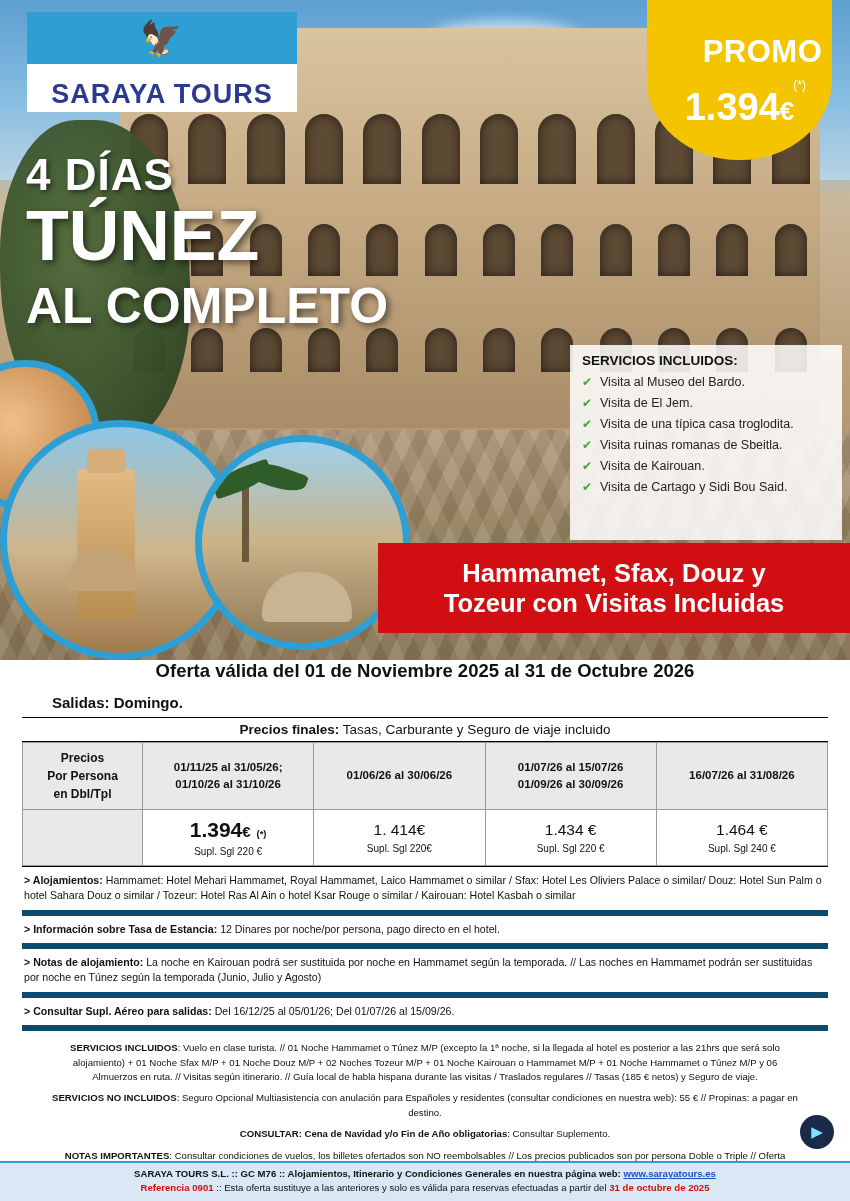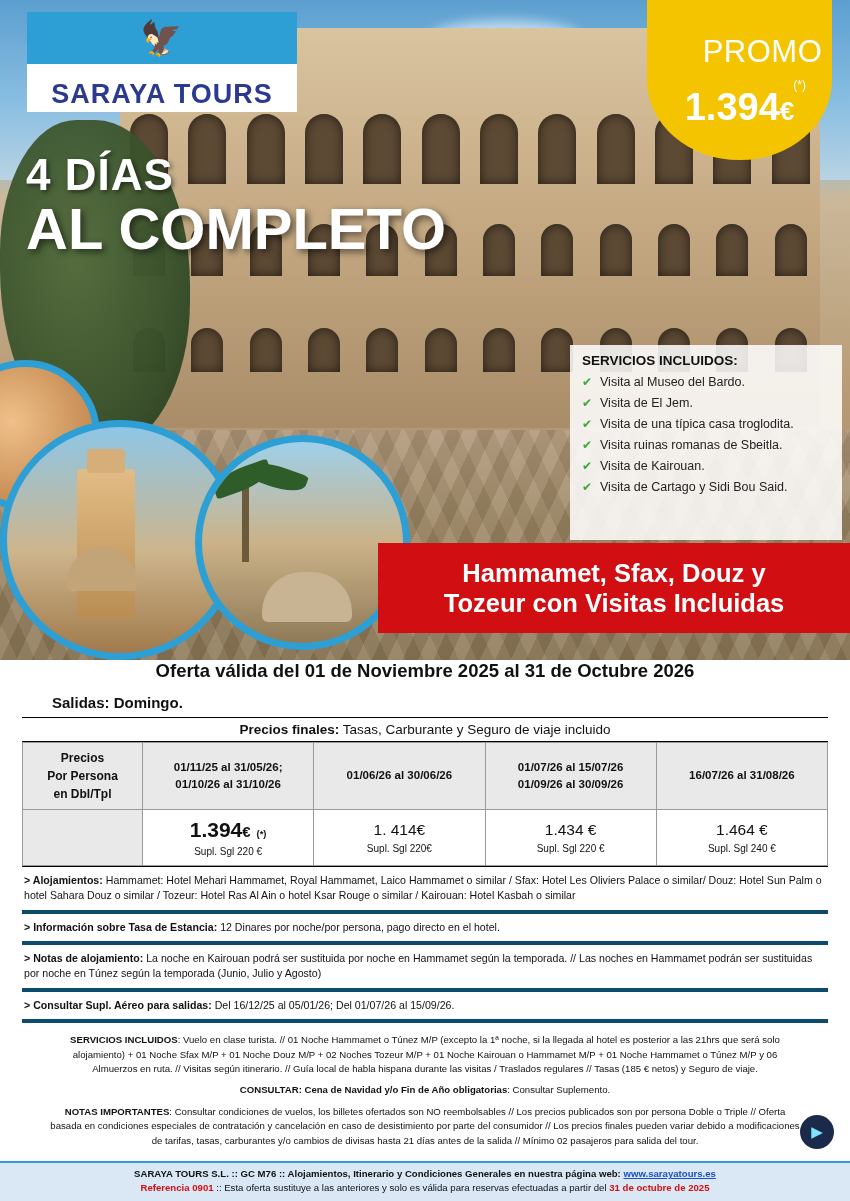--- a/index.html
+++ b/index.html
@@ -78,37 +78,37 @@
   }
 
   
   .promo {
     position:absolute; right:18px; top:0; width:185px; height:160px;
     background:#f5c400;
     border-radius: 0 0 92px 92px / 0 0 80px 80px;
     color:#fff; text-align:center;
     padding-top:34px;
   }
-  .promo .p-label { font-size:31px; font-weight:normal; letter-spacing:.5px;padding-left:46px; }
+  .promo .p-label { font-size:31px; font-weight:bold; letter-spacing:.5px;padding-left:46px; }
   .promo .p-price { font-size:38px; font-weight:bold; margin-top:16px; }
   .promo .p-price .eur { font-size:26px; }
   .promo .p-ast { position:absolute; right:26px; top:78px; font-size:12px; }
 
   
   .headline { position:absolute; left:26px; top:150px; color:#fff; }
   .h-days {
     font-size:44px; font-weight:bold; letter-spacing:1px;
     text-shadow: 2px 2px 5px rgba(0,0,0,.55);
   }
   .h-main {
     font-size:70px; font-weight:bold; line-height:.98; margin-top:2px;
     text-shadow: 3px 3px 7px rgba(0,0,0,.55);
   }
   .h-main2 {
-    font-size:58px; font-weight:bold; line-height:1; margin-top:0;
+    font-size:50px; font-weight:bold; line-height:1; margin-top:10px;
     text-shadow: 3px 3px 7px rgba(0,0,0,.55);
   }
 
   
   .circle-photos {
     position:absolute; left:-10px; top:360px; width:420px; height:300px;
   }
   .circ {
     position:absolute; border-radius:50%;
     border:7px solid #2e9fd4; overflow:hidden;
@@ -188,21 +188,21 @@
   .ph.first { width:120px; font-size:12px;text-align:center; }
   .pv { height:56px; background:#fff; }
   .pv .big { font-size:21px; font-weight:bold; }
   .pv .big .eur { font-size:15px; }
   .pv .num { font-size:15.5px; }
   .pv .supl { font-size:10px; margin-top:4px; }
   .ast { font-size:9.5px; }
 
   .notes { margin:0 22px; }
   .note {
-    border-bottom:4px solid #0c4a6e;
+    border-bottom:6px solid #0c4a6e;
     font-size:10.6px; line-height:1.45; padding:6px 2px 6px 2px;
   }
   .note b { font-weight:bold; }
   .note.first { border-top:1px solid #000; }
 
   .fineprint { margin:10px 50px 0 50px; font-size:9.6px; line-height:1.5; }
   .fineprint p { margin:0 0 7px 0;text-align:center; }
   .fineprint b { font-weight:bold; }
 
   
@@ -292,20 +292,21 @@
   <div class="promo">
     <div class="p-label">PROMO</div>
     <div class="p-ast">(*)</div>
     <div class="p-price">
       <span>1.394</span><span class="eur">€</span>
     </div>
   </div>
 
   <div class="headline">
     <div class="h-days">4 DÍAS</div>
+    <div class="h-main">TÚNEZ</div>
     <div class="h-main2">AL COMPLETO</div>
   </div>
 
   <div class="circle-photos">
     <div class="circ a"></div>
     <div class="circ b">
       <div class="minaret"></div>
       <div class="dome"></div>
     </div>
     <div class="circ c">
@@ -403,20 +404,21 @@
   <div class="note">
     <b>&gt; Notas de alojamiento:</b><span> La noche en Kairouan podrá ser sustituida por noche en Hammamet según la temporada. // Las noches en Hammamet podrán ser sustituidas por noche en Túnez según la temporada (Junio, Julio y Agosto)</span>
   </div>
   <div class="note">
     <b>&gt; Consultar Supl. Aéreo para salidas:</b><span> Del 16/12/25 al 05/01/26; Del 01/07/26 al 15/09/26.</span>
   </div>
 </div>
 
 <div class="fineprint">
   <p><b>SERVICIOS INCLUIDOS</b><span>: Vuelo en clase turista. // 01 Noche Hammamet o Túnez M/P (excepto la 1ª noche, si la llegada al hotel es posterior a las 21hrs que será solo alojamiento) + 01 Noche Sfax M/P + 01 Noche Douz M/P + 02 Noches Tozeur M/P + 01 Noche Kairouan o Hammamet M/P + 01 Noche Hammamet o Túnez M/P y 06 Almuerzos en ruta. // Visitas según itinerario. // Guía local de habla hispana durante las visitas / Traslados regulares // Tasas (185 € netos) y Seguro de viaje.</span></p>
+  <p><b>SERVICIOS NO INCLUIDOS</b><span>: Seguro Opcional Multiasistencia con anulación para Españoles y residentes (consultar condiciones en nuestra web): 55 € // Propinas: a pagar en destino.</span></p>
   <p><b>CONSULTAR: Cena de Navidad y/o Fin de Año obligatorias</b><span>: Consultar Suplemento.</span></p>
   <p><b>NOTAS IMPORTANTES</b><span>: Consultar condiciones de vuelos, los billetes ofertados son NO reembolsables // Los precios publicados son por persona Doble o Triple // Oferta basada en condiciones especiales de contratación y cancelación en caso de desistimiento por parte del consumidor // Los precios finales pueden variar debido a modificaciones de tarifas, tasas, carburantes y/o cambios de divisas hasta 21 días antes de la salida // Mínimo 02 pasajeros para salida del tour.</span></p>
 </div>
 
 <div class="fab">▶</div>
 
 <div class="footer">
   <div class="l1">
     <span>SARAYA TOURS S.L. :: GC M76 ::  Alojamientos, Itinerario y Condiciones Generales en nuestra página web: </span><a href="#">www.sarayatours.es</a>
   </div>

